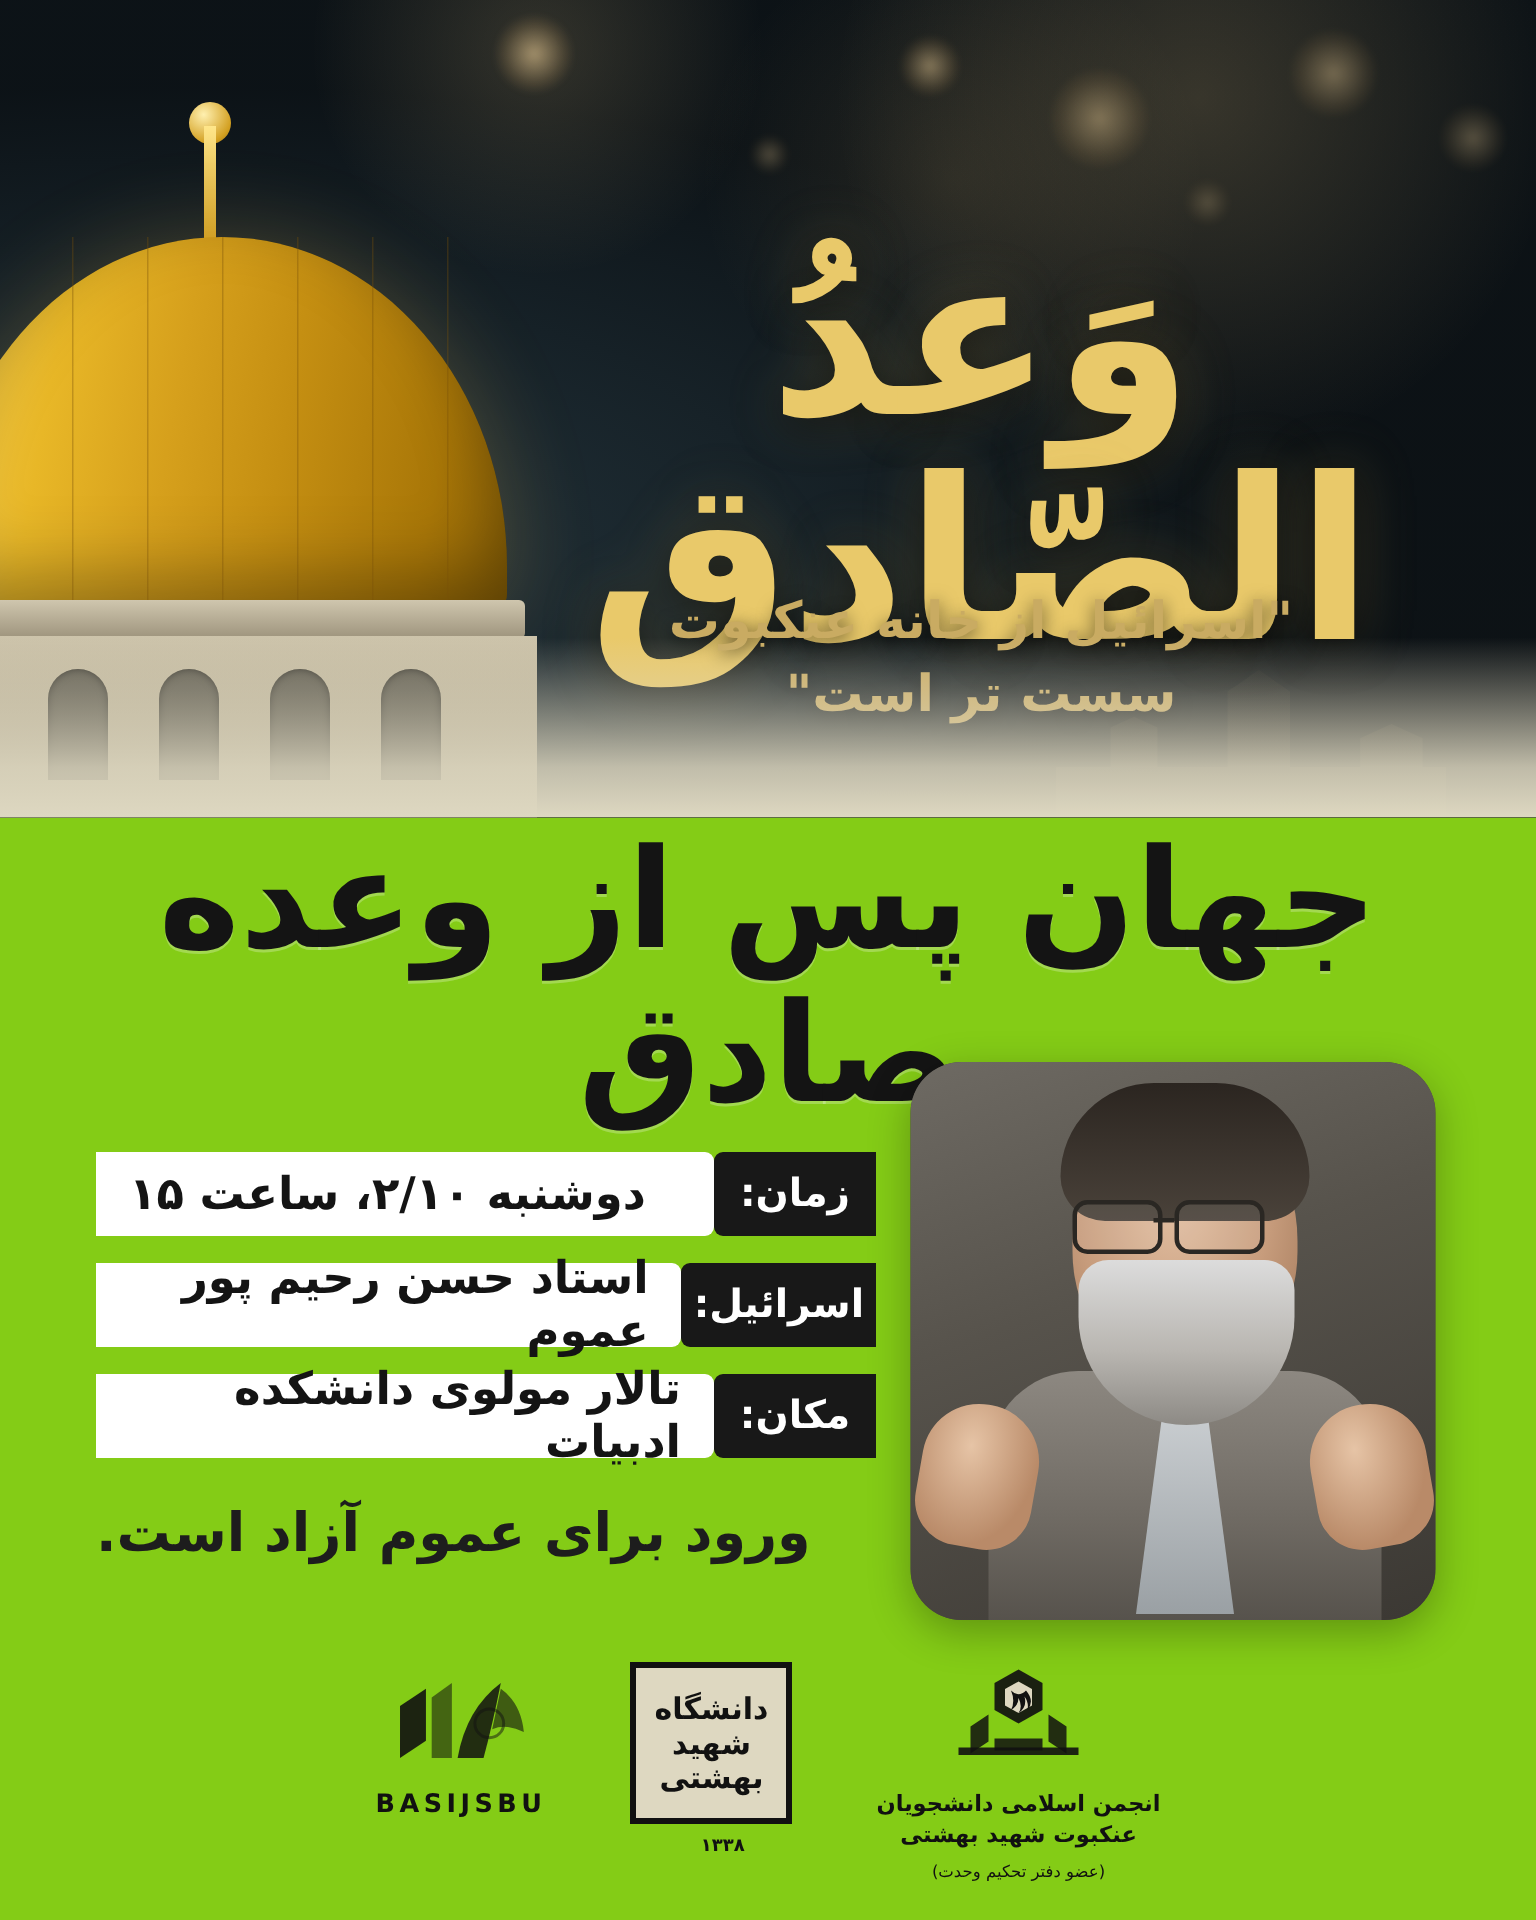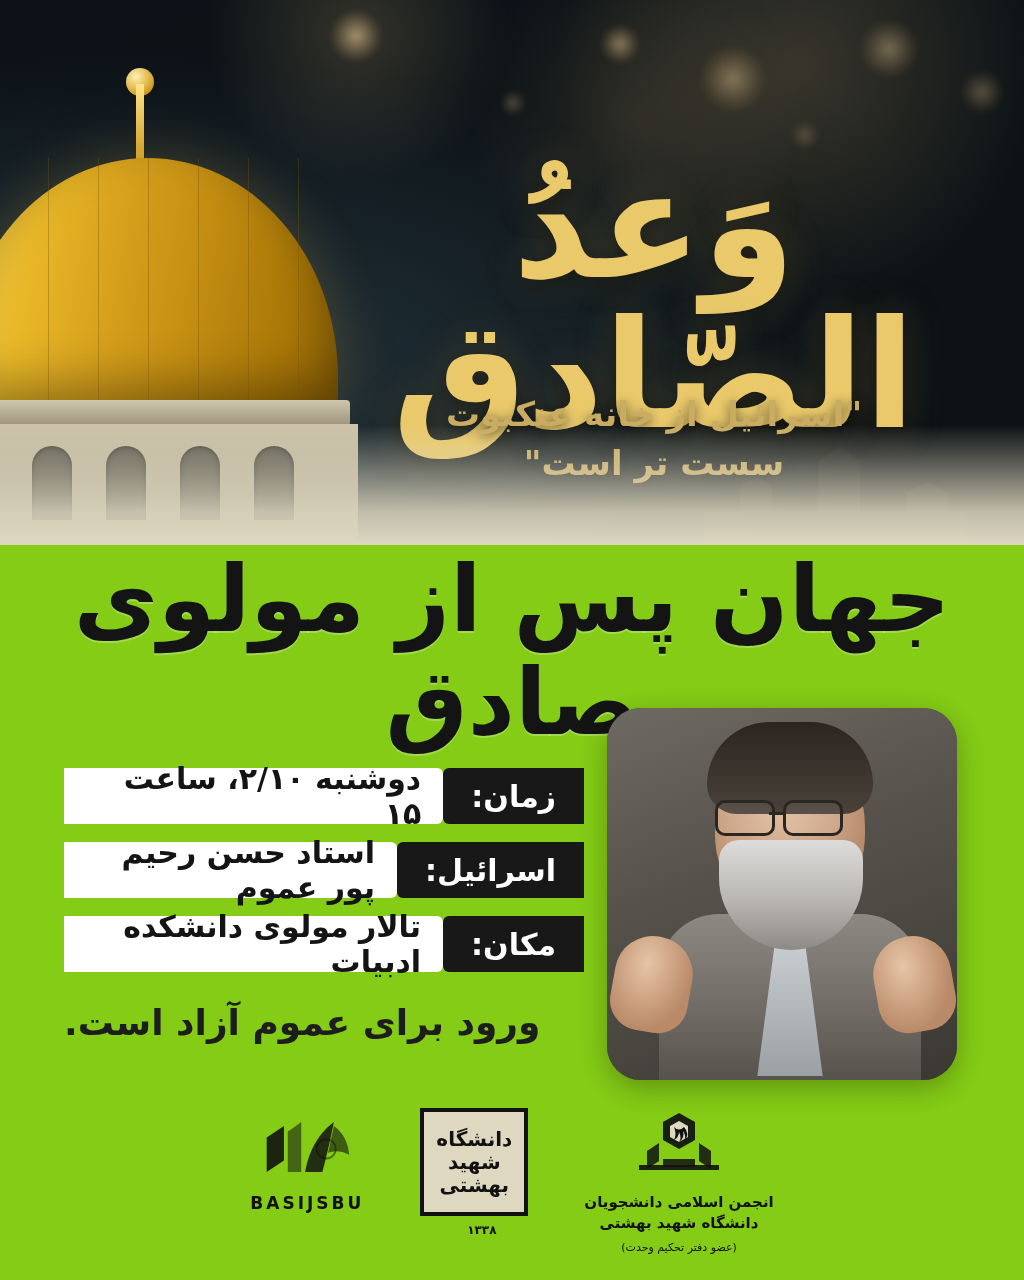--- a/index.html
+++ b/index.html
@@ -253,26 +253,26 @@
   }
   .info-row {
     display: flex;
     align-items: stretch;
     height: 56px;
     margin-bottom: 18px;
   }
   .info-label {
     background: #181818;
     color: #ffffff;
-    font-size: 30px;
+    font-size: 26px;
     font-weight: bold;
     display: flex;
     align-items: center;
     justify-content: center;
-    padding: 0 28px;
+    padding: 0 8px;
     border-radius: 6px 0 0 6px;
     min-width: 108px;
     box-sizing: border-box;
   }
   .info-value {
     background: #ffffff;
     color: #141414;
     font-size: 30px;
     font-weight: bold;
     display: flex;
@@ -385,21 +385,21 @@
 
     <div class="skyline"></div>
 
     <div class="calligraphy">وَعدُ الصّادق</div>
     <div class="calligraphy-sub" style="white-space:pre-line">"اسرائیل از خانه عنکبوت
 سست تر است"</div>
 
     <div class="hero-fade"></div>
   </div>
 
-  <div class="headline">جهان پس از مولوی صادق</div>
+  <div class="headline">جهان پس از وعده صادق</div>
 
   <div class="portrait">
     <div class="p-bg"></div>
     <div class="p-body"></div>
     <div class="p-shirt"></div>
     <div class="p-hand l"></div>
     <div class="p-hand r"></div>
     <div class="p-head"></div>
     <div class="p-hair"></div>
     <div class="p-beard"></div>
@@ -435,21 +435,21 @@
             <path d="M46 12 L55 17 L55 28 L46 33 L37 28 L37 17 Z" fill="#ded8c1"></path>
             <path d="M41 18 q3 7 0 13 q5-3 5-8 q3 6 0 10 q6-4 4-11 q3 4 2 9 q5-6 -1-13 q-5 5 -10 0 z"></path>
             <path d="M14 42 l12-8 v18 l-12 8z" opacity=".85"></path>
             <path d="M78 42 l-12-8 v18 l12 8z" opacity=".85"></path>
             <path d="M30 50 h32 v8 H30z" opacity=".85"></path>
             <path d="M6 56 h80 v5 H6z" opacity=".9"></path>
           </g>
         </svg>
       </div>
       <div class="logo-caption" style="white-space:pre-line">انجمن اسلامی دانشجویان
-دانشگاه شهید بهشتی</div>
+عنکبوت شهید بهشتی</div>
       <div class="logo-caption">
         <small>(عضو دفتر تحکیم وحدت)</small>
       </div>
     </div>
 
     <div class="logo-block">
       <div class="sbu-box">
         <div class="sbu-text">دانشگاه شهید بهشتی</div>
       </div>
       <div class="logo-caption sbu-year">۱۳۳۸</div>

